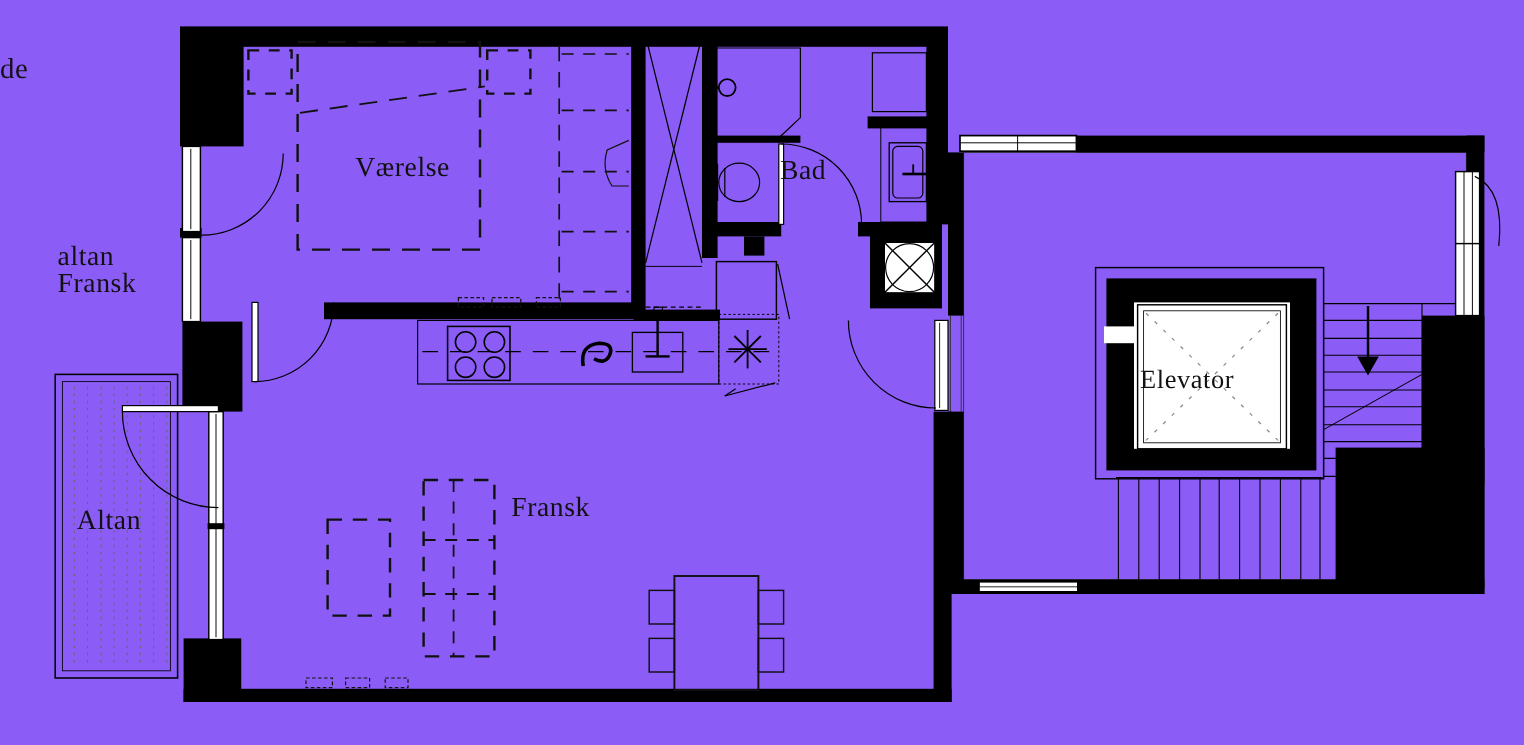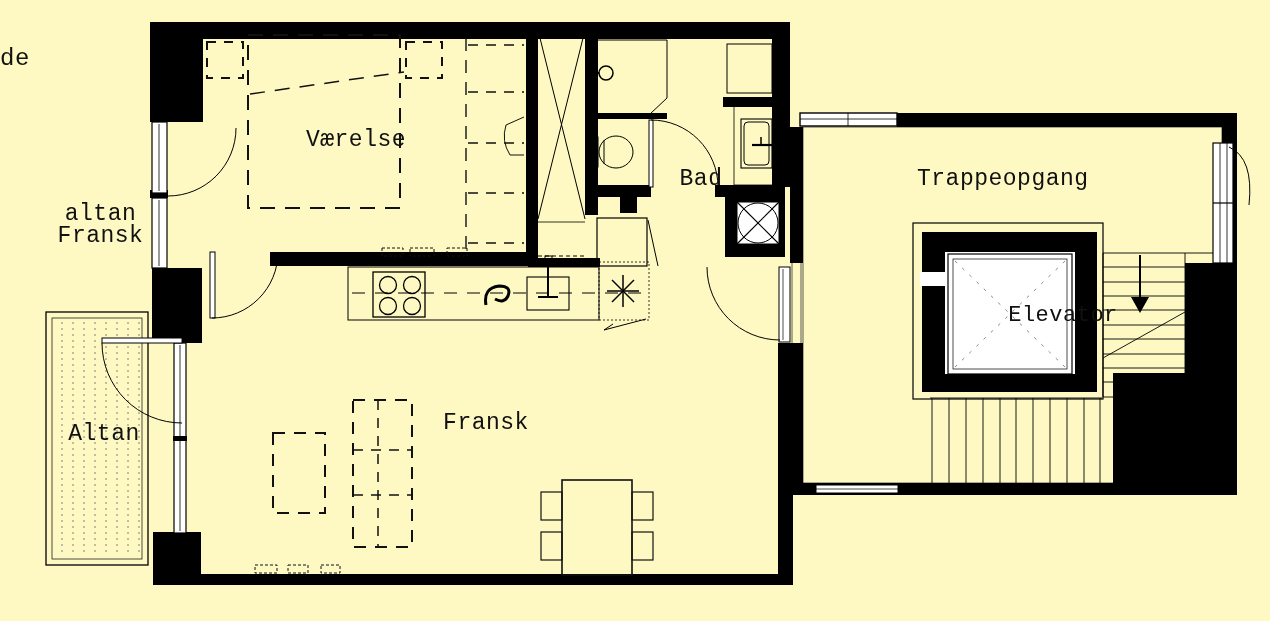--- a/index.html
+++ b/index.html
@@ -1,18 +1,18 @@
 <!DOCTYPE html>
 <html><head>
 <meta charset="utf-8">
 <style>
   html,body{margin:0;padding:0;background:#ffffff;}
-  .canvas{position:relative;width:1270px;height:621px;background:#fef9c3;overflow:hidden;
-          font-family:Liberation Mono, monospace;color:#111;}
-  .lbl{position:absolute;text-align:center;font-size:23px;line-height:1.05;
+  .canvas{position:relative;width:1270px;height:621px;background:#8b5cf6;overflow:hidden;
+          font-family:Liberation Serif, serif;color:#111;}
+  .lbl{position:absolute;font-size:23px;line-height:1.05;
        letter-spacing:0.5px;white-space:nowrap;}
   .lbl.small{font-size:22px;}
   svg{position:absolute;left:0;top:0;}
 </style>
 </head>
 <body>
 
 <div class="canvas">
 
 <svg width="1270" height="621" viewBox="0 0 1270 621">
@@ -254,23 +254,22 @@
 
 </svg>
 
 <div class="lbl" style="left:0px;top:46px;width:36px;text-align:left;font-size:24px;">de</div>
 
 <div class="lbl" style="left:48px;top:176px;width:105px;margin-top:48px;">Fransk</div>
 <div class="lbl" style="left:48px;top:202px;width:105px;">altan</div>
 
 <div class="lbl" style="left:296px;top:128px;width:120px;">Værelse</div>
 
-<div class="lbl" style="left:670px;top:130px;width:62px;margin-top:37px;">Bad</div>
+<div class="lbl" style="left:650px;top:130px;width:62px;">Bad</div>
 
 <div class="lbl" style="left:426px;top:411px;width:120px;">Fransk</div>
 
 <div class="lbl" style="left:64px;top:422px;width:80px;">Altan</div>
 
-<div class="lbl" style="left:917px;top:167px;width:162px;">Trappeopgang</div>
-
-<div class="lbl small" style="left:950px;top:304px;width:130px;padding-left:48px;">Elevator</div>
+
+<div class="lbl small" style="left:950px;top:304px;width:130px;">Elevator</div>
 
 </div>
 
 </body></html>

